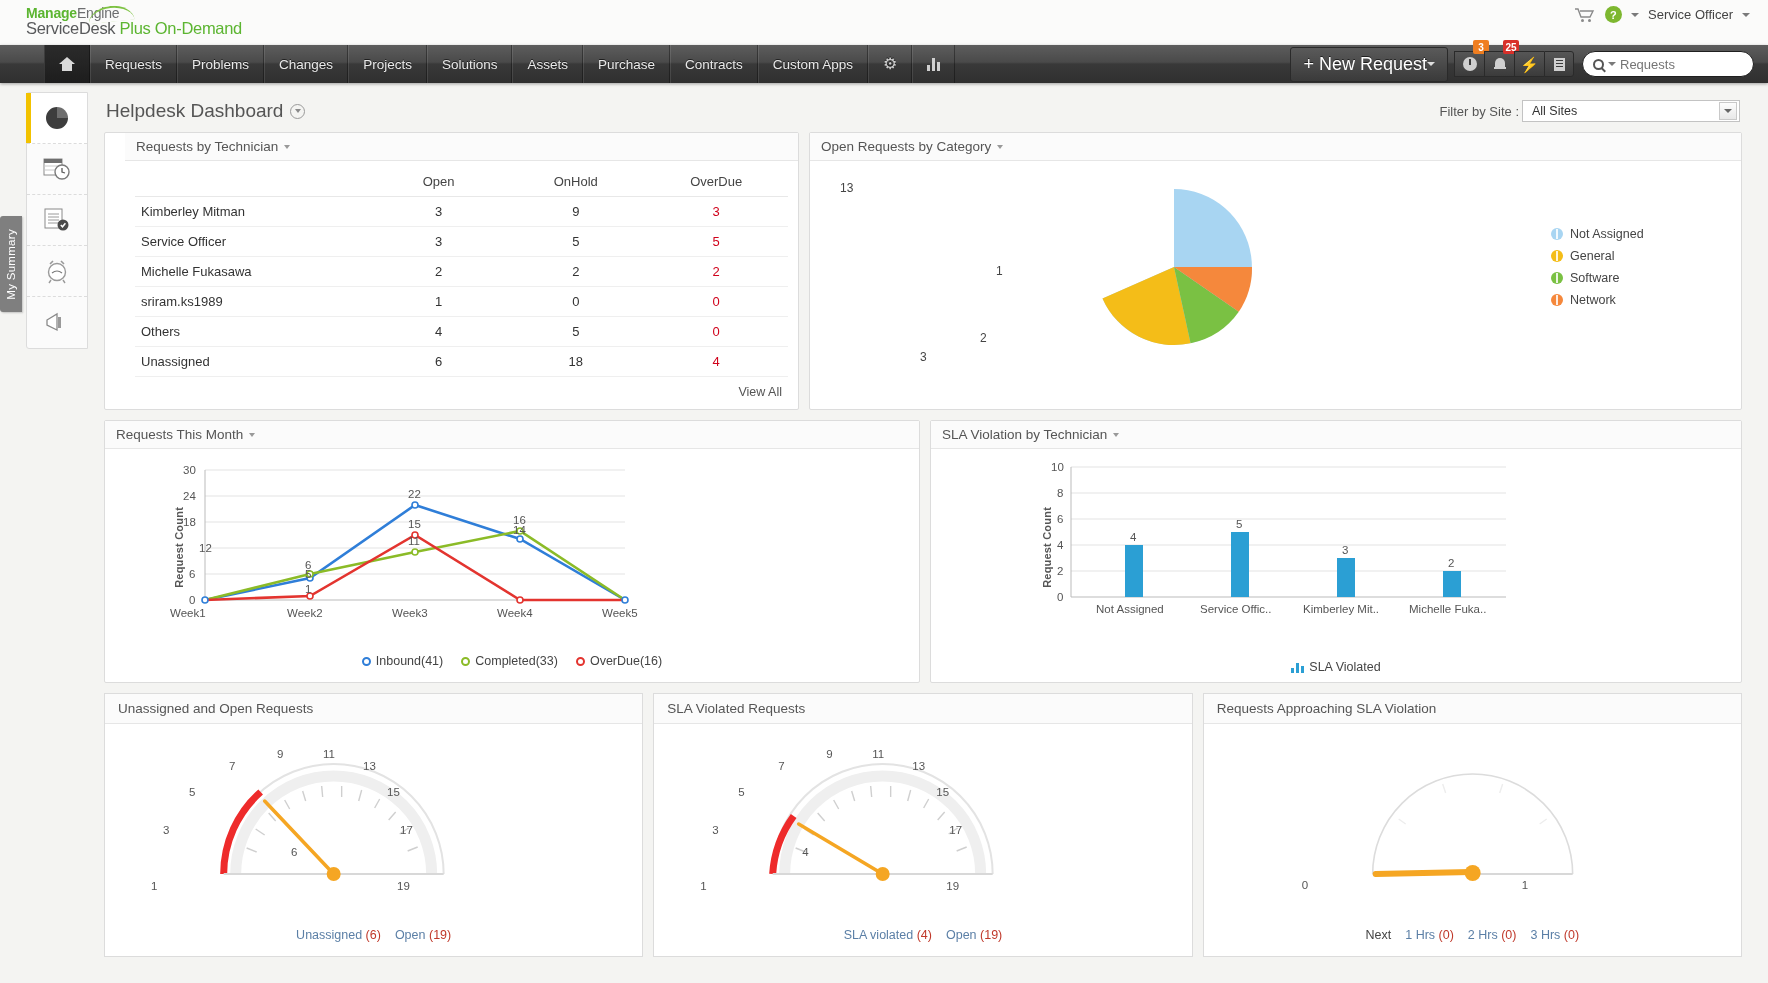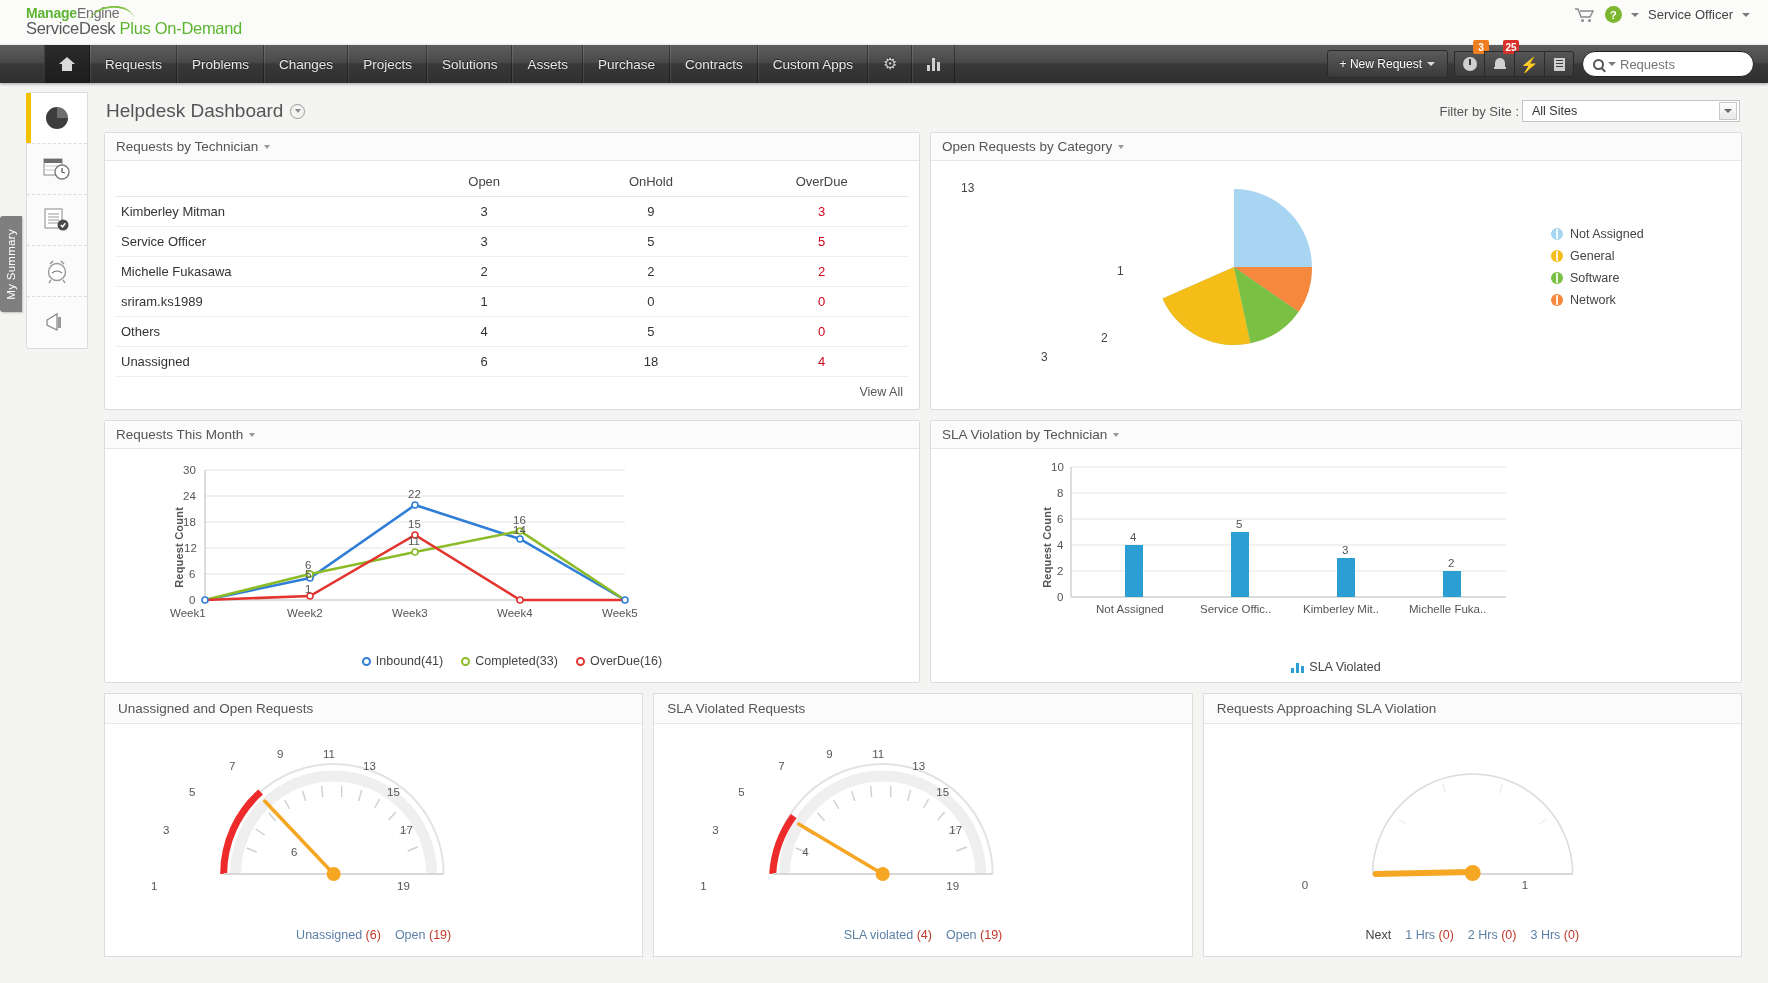--- a/index.html
+++ b/index.html
@@ -71,22 +71,22 @@
     content: ''; position: absolute; left: 3px; top: 6px; width: 10px; height: 8px; background: #d9d9d9;
   }
   .gear-glyph { color: #cfcfcf; font-size: 16px; line-height: 1; }
   .bars-glyph { display: flex; align-items: flex-end; gap: 2px; height: 14px; }
   .bars-glyph i { display:block; width: 3px; background: #cfcfcf; }
   .bars-glyph i:nth-child(1){height:6px;} .bars-glyph i:nth-child(2){height:13px;} .bars-glyph i:nth-child(3){height:9px;}
 
   .nav-right { position: absolute; right: 14px; top: 0; height: 38px; display: flex; align-items: center; gap: 0; }
   .new-request-btn {
     background: linear-gradient(to bottom, #5a5a5a, #3a3a3a);
-    color: #fff; font-size: 12px; padding: 6px 12px; border-radius: 3px;
-    border: 1px solid #2a2a2a; cursor: pointer; display: flex; align-items: center; gap: 5px;
+    color: #fff; font-size: 18px; padding: 6px 12px; border-radius: 3px;
+    border: 1px solid #2a2a2a; cursor: pointer; display: flex; align-items: center; 
     text-shadow: 0 -1px 0 rgba(0,0,0,.6); margin-right: 6px;
   }
   .caret-lt { width: 0; height: 0; border-left: 4px solid transparent; border-right: 4px solid transparent; border-top: 4px solid #ddd; }
   .ico-btn {
     width: 30px; height: 26px; display: flex; align-items: center; justify-content: center;
     background: linear-gradient(to bottom, #565656, #3b3b3b);
     border: 1px solid #2a2a2a; border-right: none; cursor: pointer; position: relative;
   }
   .ico-btn:first-of-type { border-radius: 3px 0 0 3px; }
   .ico-btn.last { border-right: 1px solid #2a2a2a; border-radius: 0 3px 3px 0; }
@@ -376,21 +376,21 @@
         <span>All Sites</span>
         <span class="sel-arrow">
             <i></i>
           </span>
       </div>
     </div>
   </div>
 
   <div class="row">
 
-    <div class="panel" style="width:816px;">
+    <div class="panel" style="width:695px;padding-left:20px;">
       <div class="panel-head">
         <span class="ttl">
           <span>Requests by Technician</span>
           <span class="tri-small"></span>
         </span>
       </div>
       <div class="panel-body">
         <table class="tech">
           <thead>
             <tr>
@@ -526,21 +526,21 @@
             <circle cx="195" cy="119" r="3" fill="#fff" stroke="#8bbb27" stroke-width="1.6"></circle>
             <circle cx="300" cy="97" r="3" fill="#fff" stroke="#8bbb27" stroke-width="1.6"></circle>
             <circle cx="405" cy="76" r="3" fill="#fff" stroke="#8bbb27" stroke-width="1.6"></circle>
             <circle cx="195" cy="141" r="3" fill="#fff" stroke="#e3342f" stroke-width="1.6"></circle>
             <circle cx="300" cy="80" r="3" fill="#fff" stroke="#e3342f" stroke-width="1.6"></circle>
             <circle cx="405" cy="145" r="3" fill="#fff" stroke="#e3342f" stroke-width="1.6"></circle>
           </svg>
           <span class="tick-lbl" style="left:68px; top:9px;">30</span>
           <span class="tick-lbl" style="left:68px; top:35px;">24</span>
           <span class="tick-lbl" style="left:68px; top:61px;">18</span>
-          <span class="tick-lbl" style="left:69px; top:87px;">12</span>
+          <span class="tick-lbl" style="left:84px; top:87px;">12</span>
           <span class="tick-lbl" style="left:74px; top:113px;">6</span>
           <span class="tick-lbl" style="left:74px; top:139px;">0</span>
           <span class="tick-lbl" style="left:55px; top:152px;">Week1</span>
           <span class="tick-lbl" style="left:172px; top:152px;">Week2</span>
           <span class="tick-lbl" style="left:277px; top:152px;">Week3</span>
           <span class="tick-lbl" style="left:382px; top:152px;">Week4</span>
           <span class="tick-lbl" style="left:487px; top:152px;">Week5</span>
           <span class="tick-lbl" style="left:190px; top:104px;">6</span>
           <span class="tick-lbl" style="left:190px; top:113px;">5</span>
           <span class="tick-lbl" style="left:190px; top:128px;">1</span>

